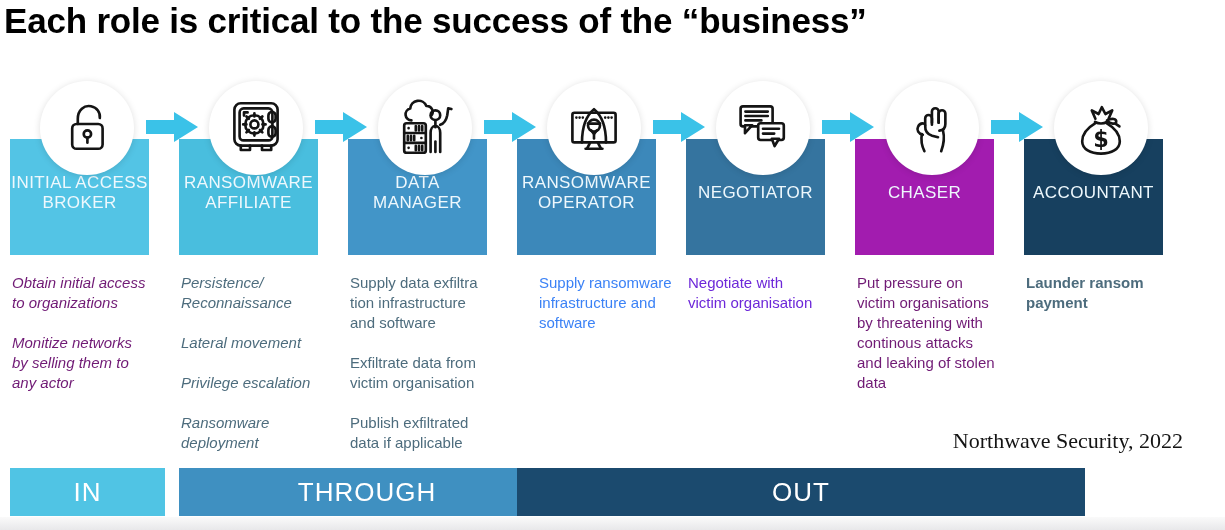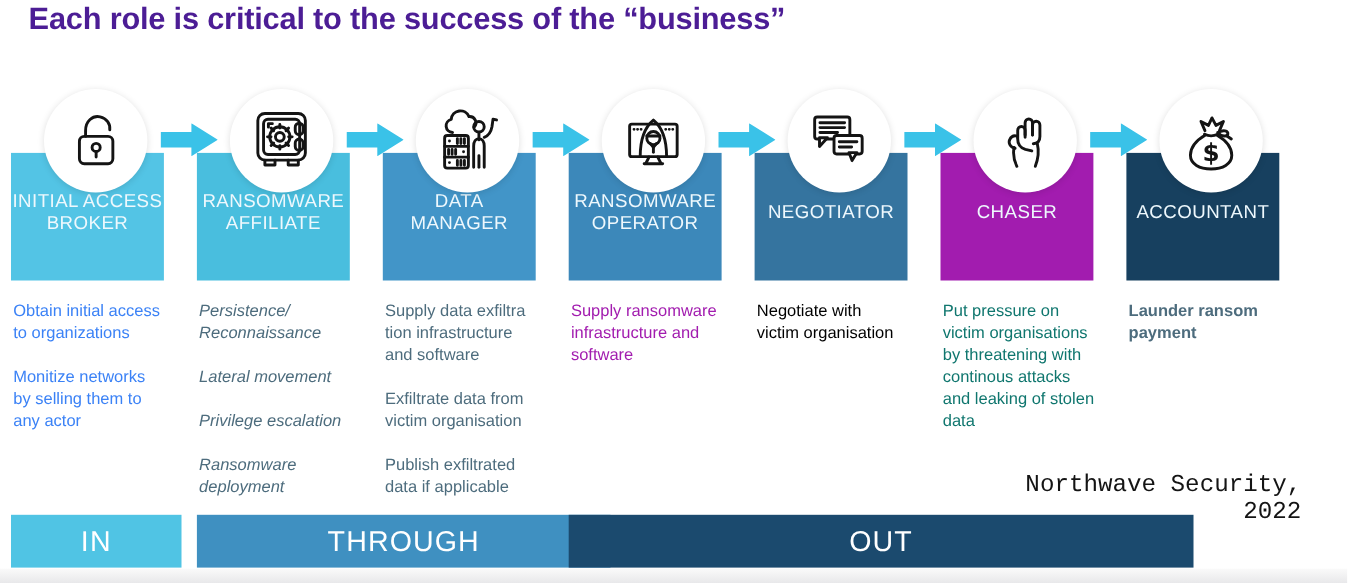--- a/index.html
+++ b/index.html
@@ -1,22 +1,22 @@
 <!DOCTYPE html>
 <html><head>
 <meta charset="utf-8">
 <style>
   html,body { margin:0; padding:0; background:#ffffff; }
   .slide {
     position:relative; width:1225px; height:530px; background:#ffffff;
     overflow:hidden; font-family:"Liberation Sans", sans-serif;
   }
   .title {
-    position:absolute; left:26px; top:1px;
-    font-size:28px; font-weight:700; color:#4c1d95; letter-spacing:-0.2px;
+    position:absolute; left:4px; top:1px;
+    font-size:35px; font-weight:700; color:#000000; letter-spacing:-0.2px;
   }
   .col { position:absolute; top:81px; width:155px; }
   .circle {
     position:absolute; top:0; left:30px; width:94px; height:94px;
     background:#ffffff; border-radius:50%;
     box-shadow:0 1px 7px rgba(0,0,0,0.13);
     display:flex; align-items:center; justify-content:center; z-index:2;
   }
   .box {
     position:absolute; top:58px; left:0; width:139px; height:116px;
@@ -32,21 +32,21 @@
     font-size:15px; line-height:20px; color:#4d6c7d; white-space:pre-line;
   }
   .arrow { position:absolute; top:112px; z-index:3; }
   .bar {
     position:absolute; top:468px; height:48px;
     display:flex; align-items:center; justify-content:center;
   }
   .bar span { color:#ffffff; font-size:26px; letter-spacing:1px; }
   .credit {
     position:absolute; left:893px; top:428px; width:290px; text-align:right;
-    font-family:Liberation Mono, monospace; font-size:22px; color:#141414;
+    font-family:Liberation Serif, serif; font-size:22px; color:#141414;
   }
   .floor {
     position:absolute; left:0; right:0; bottom:0; height:13px;
     background:linear-gradient(180deg,#fafafa,#e8e8ea);
   }
   svg.icon {
     stroke:#141414; stroke-width:3.3; fill:none;
     stroke-linecap:round; stroke-linejoin:round;
   }
 </style>
@@ -63,21 +63,21 @@
         <rect x="21.5" y="35" width="38" height="31" rx="5.5"></rect>
         <circle cx="40.5" cy="47.5" r="4.6"></circle>
         <path d="M40.5 52 v6.5"></path>
         <path d="M28.5 35 V28.5 C28.5 17.5 36.5 11 45 12.8 C52.5 14.4 56.8 20.5 56 27.5"></path>
       </svg>
     </div>
     <div class="box" style="background: rgb(83, 196, 229);">
       <div class="box-label">INITIAL ACCESS
 BROKER</div>
     </div>
-    <div class="desc" style="color: #3b82f6;">Obtain initial access
+    <div class="desc" style="color: #701a75; font-style: italic;">Obtain initial access
 to organizations
 
 Monitize networks
 by selling them to
 any actor</div>
   </div>
 
   <div class="col" style="left:179px">
     <div class="circle">
       <svg class="icon" width="64" height="64" viewBox="0 0 80 80">
@@ -150,59 +150,59 @@
         <path d="M36.5 43 l3.5 4.5 l3.5-4.5"></path>
         <path d="M40 47.5 v5.5"></path>
         <path d="M35 58.5 l-3.5 7 M45 58.5 l3.5 7"></path>
         <path d="M29.5 66 h21"></path>
       </svg>
     </div>
     <div class="box" style="background: rgb(60, 136, 186);">
       <div class="box-label">RANSOMWARE
 OPERATOR</div>
     </div>
-    <div class="desc" style="color: #a21caf;">Supply ransomware
+    <div class="desc" style="color: #3b82f6; margin-left: 20px;">Supply ransomware
 infrastructure and
 software</div>
   </div>
 
   <div class="col" style="left:686px">
     <div class="circle">
       <svg class="icon" width="64" height="64" viewBox="0 0 80 80">
         <rect x="12" y="13" width="40" height="25" rx="3"></rect>
         <path d="M18 19.5 h28 M18 25 h28 M18 30.5 h20"></path>
         <path d="M17.5 36.5 h9 L17.5 46.5 Z" fill="#ffffff"></path>
         <rect x="34" y="34" width="32" height="21" rx="3" fill="#ffffff"></rect>
         <path d="M40 41 h20 M40 47 h14"></path>
         <path d="M51 53.4 h9 L54.5 62.5 Z" fill="#ffffff"></path>
       </svg>
     </div>
     <div class="box" style="background: rgb(53, 116, 159);">
       <div class="box-label">NEGOTIATOR</div>
     </div>
-    <div class="desc" style="color: #000000;">Negotiate with
+    <div class="desc" style="color: #6d28d9;">Negotiate with
 victim organisation</div>
   </div>
 
   <div class="col" style="left:855px">
     <div class="circle">
       <svg class="icon" width="64" height="64" viewBox="0 0 80 80">
         <path d="M30.5 69 c-3.5-7 -4.5-14 -3.2-21.5"></path>
         <path d="M51.5 69 c3-8 4.3-17.5 2.3-25.5"></path>
         <path d="M28.5 48.5 c-5.5-1 -8-6 -6-10 c1.5-3.2 4.8-4.8 8.3-3.8"></path>
         <path d="M31.5 36.5 v-8.5 a4.2 4.2 0 0 1 8.4 0 v8"></path>
         <path d="M39.9 33.5 v-14 a4.2 4.2 0 0 1 8.4 0 v14"></path>
         <path d="M48.3 33.5 v-11.5 a4.2 4.2 0 0 1 8.4 0 v13 c0 5.5 -3.2 8 -7.5 8.3"></path>
         <path d="M31.5 37 c-0.3 6.5 3 11 8.7 12.7 l7.3 1.8"></path>
       </svg>
     </div>
     <div class="box" style="background: #a21caf;">
       <div class="box-label">CHASER</div>
     </div>
-    <div class="desc" style="color: #0f766e;">Put pressure on
+    <div class="desc" style="color: #701a75;">Put pressure on
 victim organisations
 by threatening with
 continous attacks
 and leaking of stolen
 data</div>
   </div>
 
   <div class="col" style="left:1024px">
     <div class="circle">
       <svg class="icon" width="64" height="64" viewBox="0 0 80 80">

